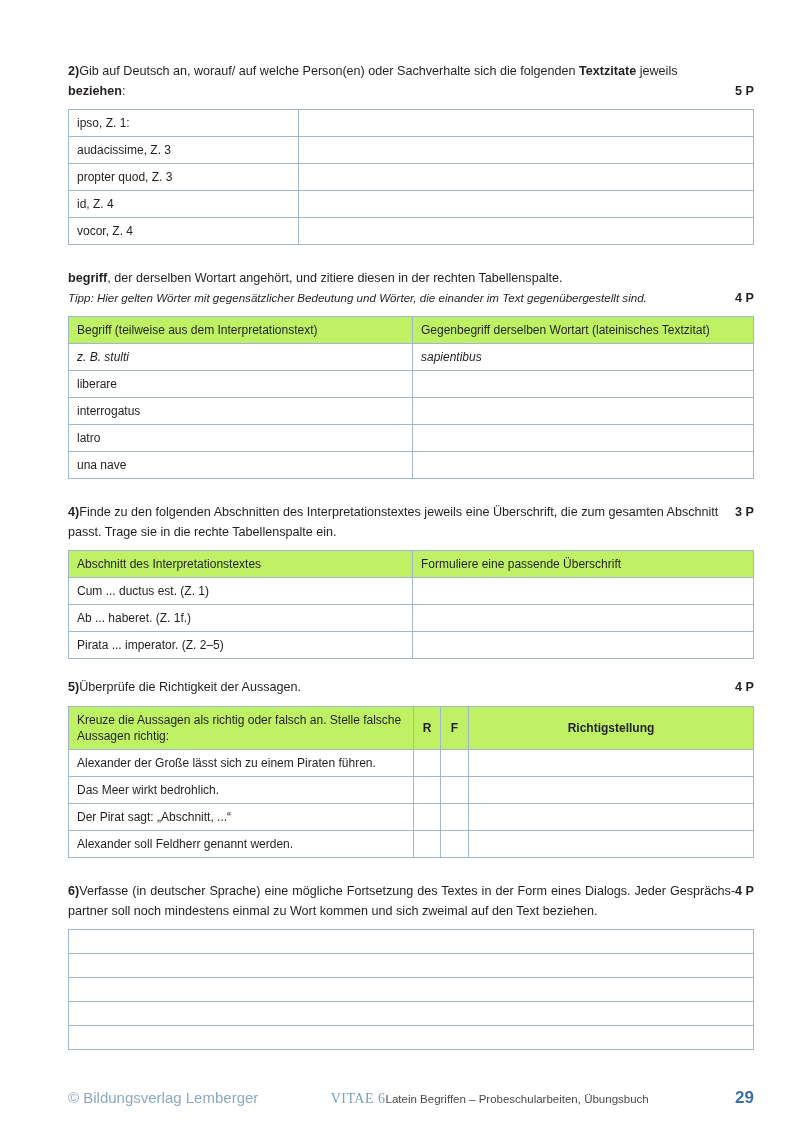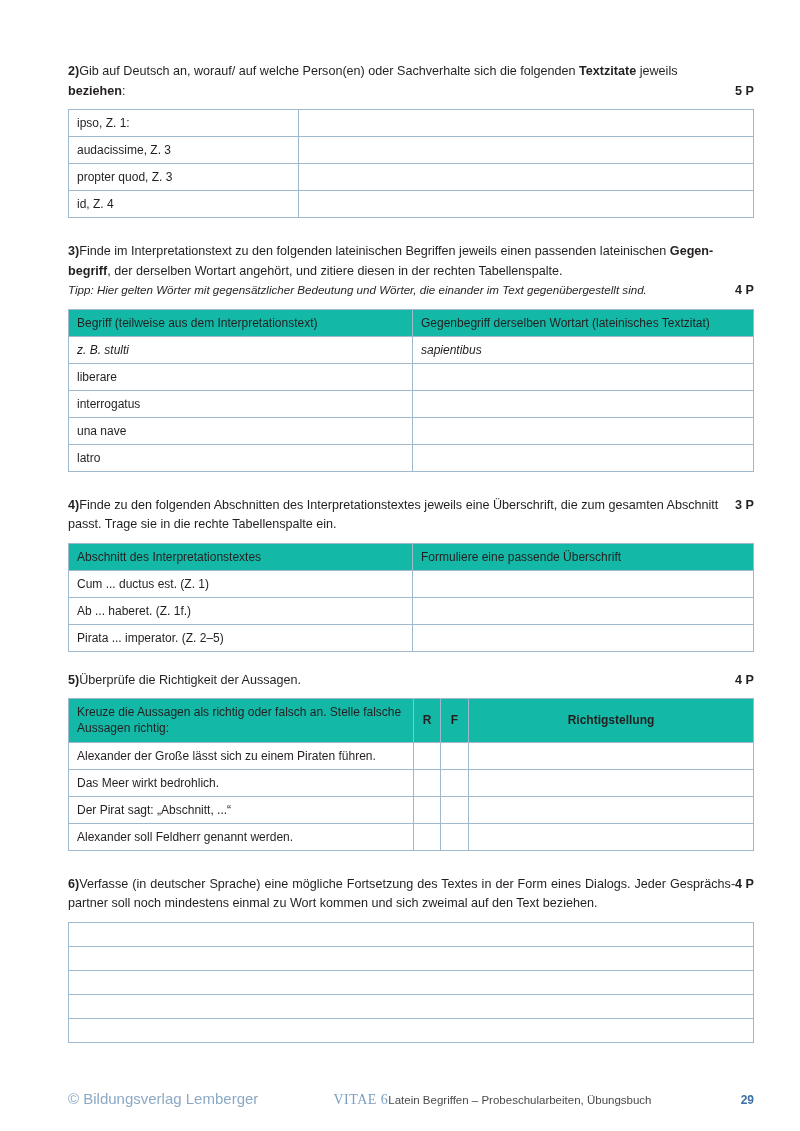--- a/index.html
+++ b/index.html
@@ -59,21 +59,21 @@
   }
   table.sheet td, table.sheet th {
     border: 1px solid #9fb8cd;
     padding: 6px 8px;
     text-align: left;
     font-weight: normal;
     vertical-align: middle;
     background: #ffffff;
   }
   table.sheet th {
-    background: #14b8a6;
+    background: #bef264;
     font-weight: normal;
   }
   table.sheet th.center { text-align: center; font-weight: bold; }
   td.answer { background: #ffffff; }
   .italic { font-style: italic; }
 
   
   .t2 td { height: 27px; }
   .t2 col.c1 { width: 230px; }
   
@@ -118,21 +118,21 @@
     font-size: 14px;
     letter-spacing: 0.5px;
     color: #7b9ec2;
   }
   .vitae-sub {
     font-size: 11.5px;
     color: #4a4a4a;
   }
   .footer-page {
     flex: 0 0 auto;
-    font-size: 12px;
+    font-size: 17px;
     font-weight: bold;
     color: #3a6fa8;
     padding-left: 14px;
   }
 </style>
 </head>
 <body>
 
 <div class="page">
   <div class="content">
@@ -160,30 +160,31 @@
             <td class="answer"></td>
           </tr>
           <tr>
             <td>propter quod, Z. 3</td>
             <td class="answer"></td>
           </tr>
           <tr>
             <td>id, Z. 4</td>
             <td class="answer"></td>
           </tr>
+          <tr>
+            <td>vocor, Z. 4</td>
+            <td class="answer"></td>
+          </tr>
         </tbody>
       </table>
     </section>
 
     <div class="gap-l"></div>
 
     <section class="task">
-      <div class="task-intro">
-        <span class="task-num">3)</span><span>Finde im Interpretationstext zu den folgenden lateinischen Begriffen jeweils einen passenden lateinischen </span><span class="b">Gegen-</span>
-      </div>
       <div class="task-intro no-justify">
         <span class="b">begriff</span><span>, der derselben Wortart angehört, und zitiere diesen in der rechten Tabellenspalte.</span>
       </div>
       <div class="task-intro clearfix no-justify">
         <span class="points">4 P</span>
           <span class="tip">Tipp: Hier gelten Wörter mit gegensätzlicher Bedeutung und Wörter, die einander im Text gegenübergestellt sind.</span>
       </div>
       <div class="gap-xs"></div>
       <table class="sheet t3">
         <colgroup>
@@ -203,25 +204,25 @@
           </tr>
           <tr>
             <td>liberare</td>
             <td class="answer"></td>
           </tr>
           <tr>
             <td>interrogatus</td>
             <td class="answer"></td>
           </tr>
           <tr>
+            <td>latro</td>
+            <td class="answer"></td>
+          </tr>
+          <tr>
             <td>una nave</td>
-            <td class="answer"></td>
-          </tr>
-          <tr>
-            <td>latro</td>
             <td class="answer"></td>
           </tr>
         </tbody>
       </table>
     </section>
 
     <div class="gap-l"></div>
 
     <section class="task">
       <div class="task-intro clearfix no-justify">

